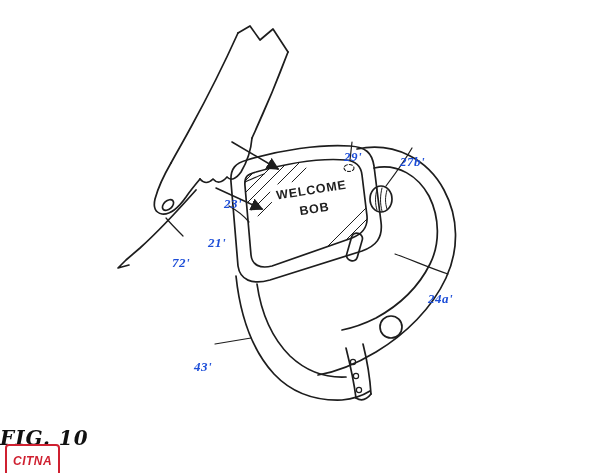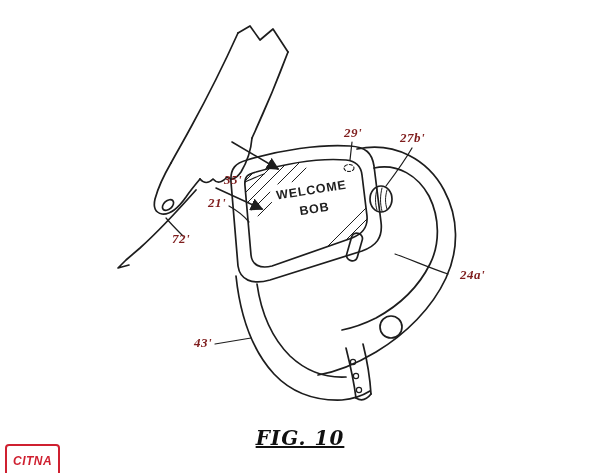--- a/index.html
+++ b/index.html
@@ -1,26 +1,26 @@
 <!DOCTYPE html>
 <html><head>
 <meta charset="utf-8">
 <style>
   html,body{margin:0;padding:0;}
   body{width:600px;height:473px;background:#ffffff;position:relative;overflow:hidden;
        font-family:"Liberation Serif",serif;}
   .stage{position:absolute;inset:0;width:600px;height:473px;}
   svg.drawing{position:absolute;left:0;top:0;}
-  .ref{position:absolute;font:italic 700 13px "Liberation Serif",serif;color:#7f1d1d;
-       letter-spacing:.5px;white-space:nowrap;}
+  .ref{position:absolute;font:italic 700 13px "Liberation Serif",serif;color:#1d4ed8;
+       letter-spacing:.5px;white-space:nowrap;margin-top:24px;}
   .screen-text{position:absolute;left:272px;top:179px;width:80px;transform:rotate(-9deg);
        text-align:center;background:#ffffff;padding:2px 1px;color:#1d1d1d;
        font:700 12.5px "Liberation Sans",sans-serif;letter-spacing:.8px;line-height:1.5;}
-  .caption{position:absolute;left:0;top:426px;width:100%;text-align:center;color:#111;
-       font:italic 700 20px "DejaVu Serif",serif;letter-spacing:1px;text-decoration:underline;}
+  .caption{position:absolute;left:0;top:426px;width:100%;text-align:left;color:#111;
+       font:italic 700 20px "DejaVu Serif",serif;letter-spacing:1px;}
   .logo{position:absolute;left:5px;top:444px;border:2px solid #cf2030;border-radius:4px;
        color:#cf2030;background:#fff;font:italic 800 12px "Liberation Sans",sans-serif;
        padding:8px 6px;letter-spacing:.5px;}
 </style>
 </head>
 <body>
 
 <div class="stage">
 
   <svg class="drawing" viewBox="0 0 600 473" width="600" height="473">
@@ -96,24 +96,24 @@
         <path d="M229,206 C238,211 244,216 249,222"></path>
         <path d="M183,236 C177,230 171,224 166,218"></path>
         <path d="M448,274 C430,268 412,260 395,254"></path>
         <path d="M215,344 C227,342 239,340 251,338"></path>
       </g>
     </g>
   </svg>
 
   <div class="ref" style="left:344px;top:125px">29'</div>
   <div class="ref" style="left:400px;top:130px">27b'</div>
-  <div class="ref" style="left:224px;top:172px">35'</div>
-  <div class="ref" style="left:208px;top:195px">21'</div>
+  <div class="ref" style="left:224px;top:172px">23'</div>
+  <div class="ref" style="left:208px;top:211px">21'</div>
   <div class="ref" style="left:172px;top:231px">72'</div>
-  <div class="ref" style="left:460px;top:267px">24a'</div>
+  <div class="ref" style="left:428px;top:267px">24a'</div>
   <div class="ref" style="left:194px;top:335px">43'</div>
 
   <div class="screen-text">
     <div>WELCOME</div>
     <div>BOB</div>
   </div>
 
   <div class="caption">FIG. 10</div>
 
   <div class="logo">CITNA</div>

